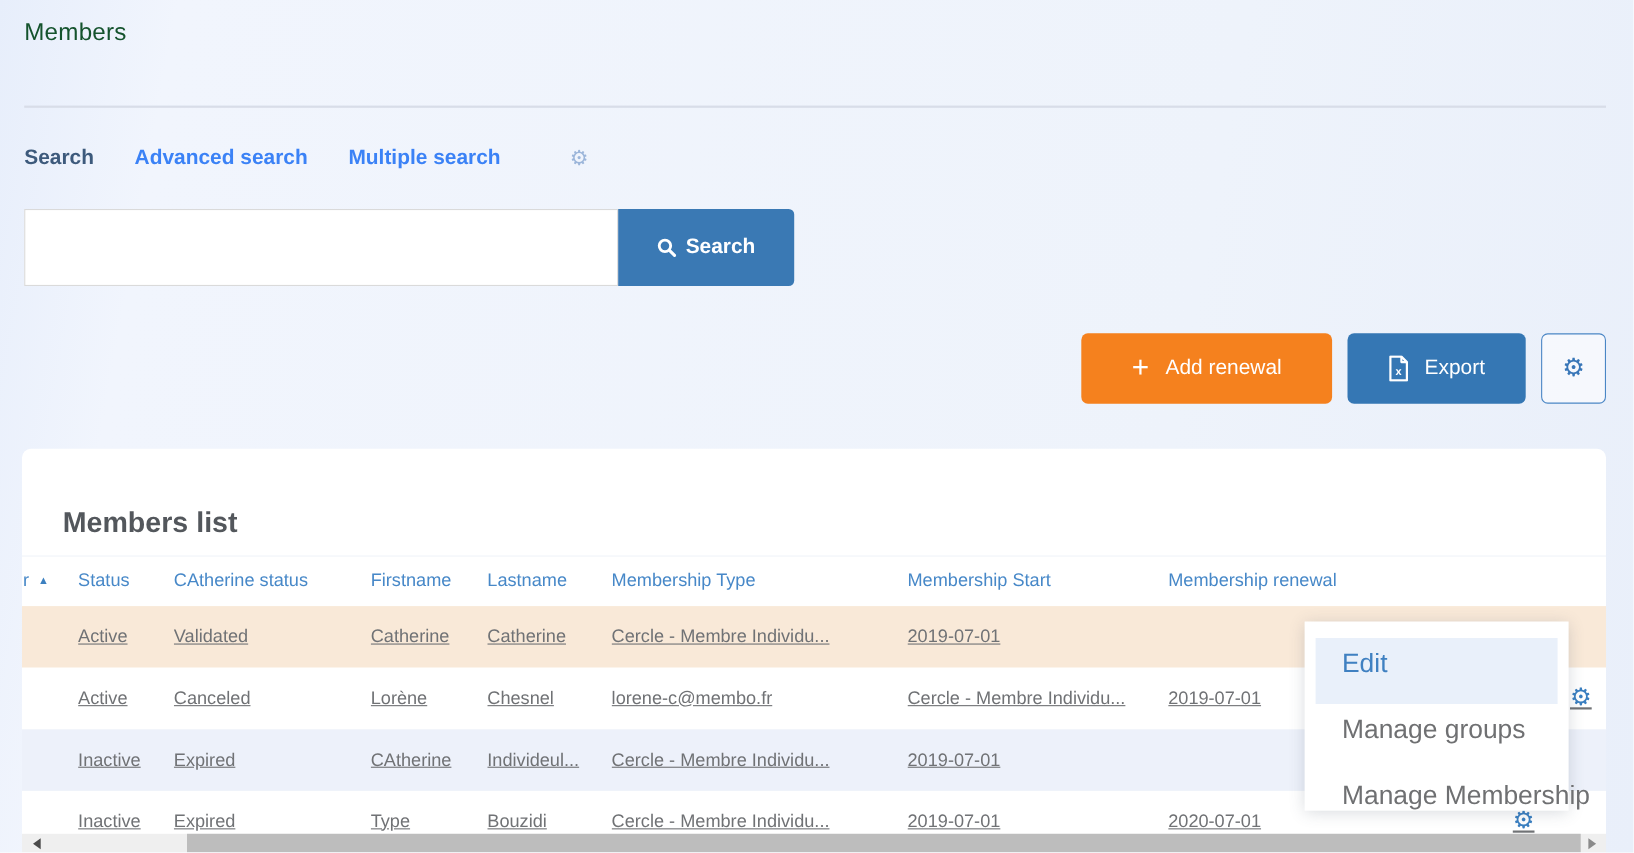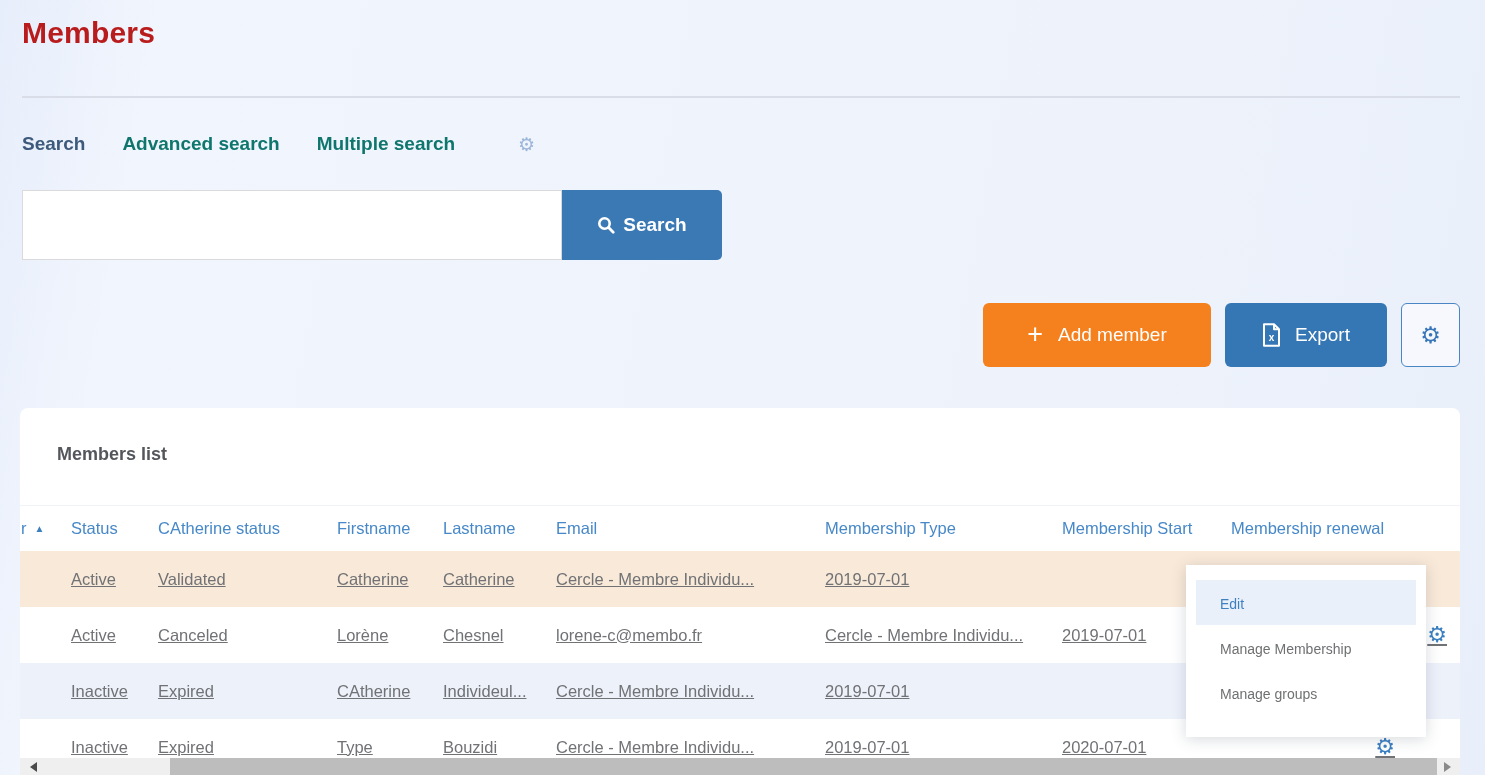--- a/index.html
+++ b/index.html
@@ -7,34 +7,34 @@
   body {
     position: relative;
     font-family: "Liberation Sans", sans-serif;
     background: linear-gradient(100deg, #e7eefb 0%, #f1f5fd 10%, #eef3fb 70%, #e9effa 100%);
     overflow: hidden;
     color: #707275;
   }
   
   .page-title {
     position: absolute; left: 22px; top: 16px;
-    font-size: 30px; font-weight: 700; color: #b91c1c;
+    font-size: 22px; font-weight: 400; color: #14532d;
     letter-spacing: 0.2px;
   }
   .top-divider {
     position: absolute; left: 22px; top: 96px; width: 1438px; height: 2px;
     background: #d8dde8;
   }
   
   .tabs {
     position: absolute; left: 22px; top: 133px;
     display: flex; align-items: center;
     font-size: 19px; font-weight: 600;
   }
-  .tab { color: #0f766e; cursor: pointer; }
+  .tab { color: #3b82f6; cursor: pointer; }
   .tab.active { color: #3d5a7c; }
   .tab + .tab { margin-left: 37px; }
   .tabs .tabs-gear {
     margin-left: 63px; font-family: "DejaVu Sans", sans-serif;
     color: #9cb6da; font-size: 19px; line-height: 1;
   }
   
   .search-bar { position: absolute; left: 22px; top: 190px; display: flex; }
   .search-input {
     width: 540px; height: 70px; border: 1px solid #dadada; background: #fff;
@@ -60,22 +60,22 @@
     width: 59px; background: rgba(255,255,255,0.55);
     border: 1px solid #4a86c5;
   }
   .btn-gear .gear-glyph { font-family: "DejaVu Sans", sans-serif; color: #3876b8; font-size: 23px; line-height: 1; }
   
   .card {
     position: absolute; left: 20px; top: 408px; width: 1440px; height: 367px;
     background: #fff; border-radius: 8px 8px 0 0; overflow: hidden;
   }
   .card-title {
-    position: absolute; left: 37px; top: 36px;
-    font-size: 18px; font-weight: 600; color: #53575c;
+    position: absolute; left: 37px; top: 52px;
+    font-size: 26px; font-weight: 600; color: #53575c;
   }
   .grid-cols {
     display: grid;
     grid-template-columns: 51px 87px 179px 106px 113px 269px 237px 169px 177px 1fr;
     align-items: center;
   }
   .thead {
     position: absolute; top: 97px; left: 0; width: 100%; height: 46px;
     font-size: 16.5px; color: #4788c8; border-top: 1px solid #f0f3f9;
   }
@@ -91,22 +91,22 @@
     font-family: "DejaVu Sans", sans-serif; color: #3a7fc1; font-size: 22px;
     line-height: 1; cursor: pointer;
   }
   
   .context-menu {
     position: absolute; left: 1186px; top: 565px; width: 240px; height: 172px;
     background: #fff; box-shadow: 0 2px 14px rgba(70,80,100,0.22);
     padding: 15px 10px 13px 10px; z-index: 10;
   }
   .menu-item {
-    height: 45px; line-height: 48px; padding-left: 24px;
-    font-size: 14px; color: #6f7072; cursor: pointer; white-space: nowrap;
+    height: 60px; line-height: 48px; padding-left: 24px;
+    font-size: 24px; color: #6f7072; cursor: pointer; white-space: nowrap;
   }
   .menu-item.active { background: #e9f0fa; color: #3f80c1; }
   
   .hscroll {
     position: absolute; left: 0; bottom: 0; width: 100%; height: 17px;
     background: #efefef;
   }
   .hscroll .thumb {
     position: absolute; left: 150px; top: 0; width: 1267px; height: 17px;
     background: #bdbdbd; cursor: grab;
@@ -137,21 +137,21 @@
       <circle cx="7.5" cy="7.5" r="5.2" fill="none" stroke="#ffffff" stroke-width="2.6"></circle>
       <line x1="11.6" y1="11.6" x2="16.2" y2="16.2" stroke="#ffffff" stroke-width="2.8" stroke-linecap="round"></line>
     </svg>
     <span>Search</span>
   </button>
 </div>
 
 <div class="actions">
   <button class="btn btn-add">
     <span class="plus">+</span>
-    <span>Add member</span>
+    <span>Add renewal</span>
   </button>
   <button class="btn btn-export">
     <svg class="icon-svg" width="19" height="24" viewBox="0 0 19 24">
       <path d="M2 1.2 H12 L17 6.2 V22.8 H2 Z" fill="none" stroke="#ffffff" stroke-width="2" stroke-linejoin="round"></path>
       <path d="M12 1.2 V6.2 H17" fill="none" stroke="#ffffff" stroke-width="2" stroke-linejoin="round"></path>
       <text x="9.5" y="17.5" font-size="10" font-family="Liberation Sans, sans-serif" font-weight="bold" fill="#ffffff" text-anchor="middle">x</text>
     </svg>
     <span>Export</span>
   </button>
   <button class="btn btn-gear">
@@ -163,21 +163,20 @@
   <div class="card-title">Members list</div>
 
   <div class="thead grid-cols">
     <div class="th" style="padding-left:1px;">
       <span>r</span><span class="sort-arrow">▲</span>
     </div>
     <div class="th">Status</div>
     <div class="th">CAtherine status</div>
     <div class="th">Firstname</div>
     <div class="th">Lastname</div>
-    <div class="th">Email</div>
     <div class="th">Membership Type</div>
     <div class="th">Membership Start</div>
     <div class="th">Membership renewal</div>
     <div class="th"></div>
   </div>
 
   <div class="tbody">
 
     <div class="tr hl grid-cols">
       <div class="td"></div>
@@ -240,15 +239,15 @@
 
   <div class="hscroll">
     <div class="arrow-left"></div>
     <div class="thumb"></div>
     <div class="arrow-right"></div>
   </div>
 </div>
 
 <div class="context-menu">
   <div class="menu-item active">Edit</div>
+  <div class="menu-item">Manage groups</div>
   <div class="menu-item">Manage Membership</div>
-  <div class="menu-item">Manage groups</div>
 </div>
 
 </body></html>

